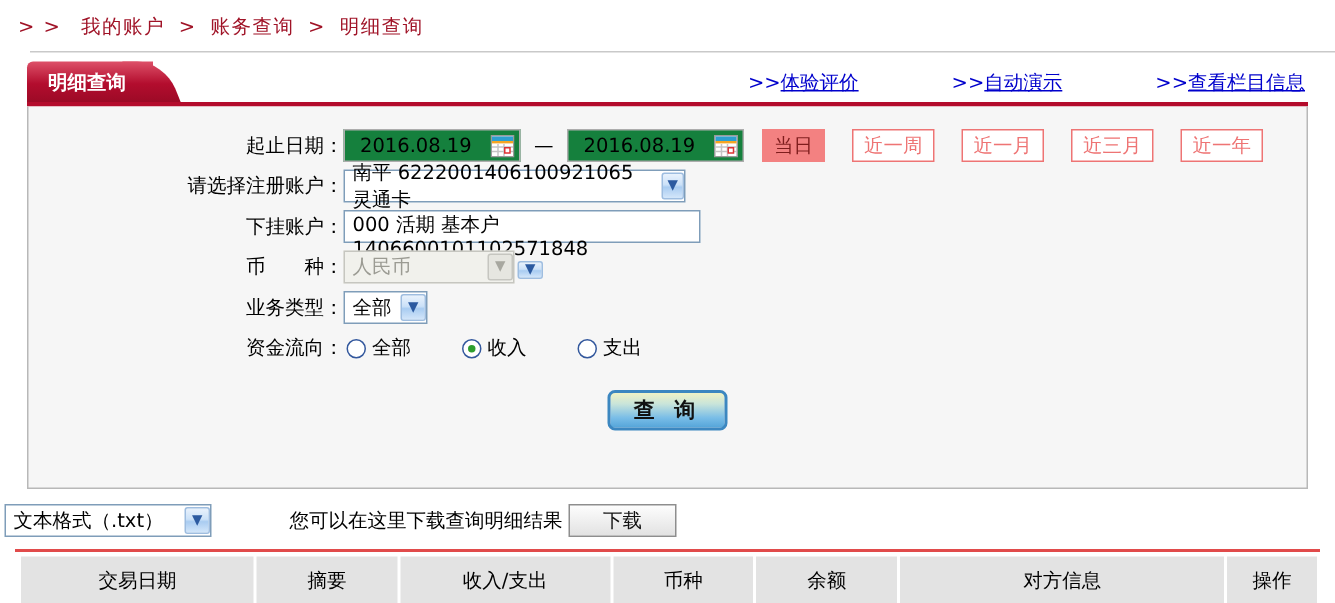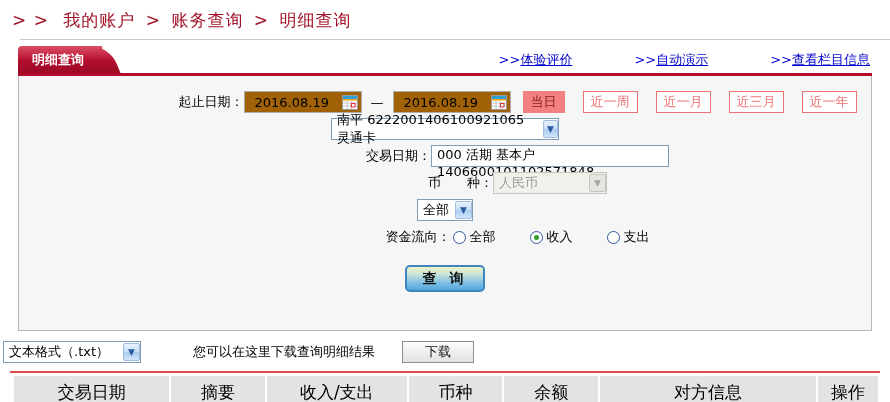--- a/index.html
+++ b/index.html
@@ -1,45 +1,45 @@
 <!DOCTYPE html>
 <html><head>
 <meta charset="utf-8">
 <style>
   * { margin:0; padding:0; box-sizing:border-box; }
   html,body { width:890px; height:402px; overflow:hidden; background:#fff;
     font-family:"DejaVu Sans", sans-serif; font-size:13px; color:#000; }
 
   
-  .breadcrumb { padding:9px 10px 7px 12px; color:#a01327; font-size:17px; letter-spacing:1px; }
+  .breadcrumb { padding:9px 10px 7px 12px; color:#a01327; font-size:13px; letter-spacing:1px; }
   .crumb-sep { margin:0 4px; }
   .top-rule { height:1px; background:#c9c9c9; margin-left:20px; }
 
   
   .panel-head { display:flex; align-items:flex-end; margin:7px 18px 0 18px; height:26px; }
   .tab { position:relative; z-index:1; color:#fff; font-weight:bold; font-size:13px;
     padding:5px 18px 4px 14px; border-radius:4px 0 0 0;
     background:linear-gradient(180deg,#dd5068 0%,#b30d2e 55%,#9c0a26 100%); }
   .tab::after { content:""; position:absolute; top:0; right:-13px; width:28px; height:100%; z-index:-1;
     background:linear-gradient(180deg,#dd5068 0%,#b30d2e 55%,#9c0a26 100%);
     transform:skewX(22deg); border-radius:0 18px 0 0; }
   .head-links { margin-left:auto; display:flex; gap:62px; padding-bottom:4px; padding-right:2px; }
   .head-link { color:#0000cc; text-decoration:none; cursor:pointer; white-space:nowrap; }
   .head-link .lk-label { text-decoration:underline;margin-top:40px; }
   .red-line { height:3px; background:#b40c2c; margin:0 18px; }
 
   
   .panel { margin:0 18px; height:255px; background:#f6f6f6;
     border:1px solid #b8b8b8; border-top:none; padding-top:15px; }
-  .frow { display:flex; align-items:center; height:22px; margin-bottom:5px;justify-content:center; }
+  .frow { display:flex; align-items:center; height:22px; margin-bottom:5px; }
   .flabel { width:210px; text-align:right; white-space:pre; }
 
   
   .date-box { display:inline-flex; align-items:center; justify-content:space-between;
-    width:118px; height:22px; background:#a16207; border:1px solid #adadad; padding:0 3px 0 10px; cursor:text; }
+    width:118px; height:22px; background:#15803d; border:1px solid #adadad; padding:0 3px 0 10px; cursor:text; }
   .date-sep { margin:0 9px; }
 
   
   .qbtn { display:inline-flex; align-items:center; height:22px; padding:0 7px; cursor:pointer;
     border:1px solid #ee7474; color:#ee7474; background:#fff; margin-left:18px; }
   .qbtn.active { background:#f38181; border-color:#f38181; color:#7f1d1d; }
   .qbtn.first { margin-left:12px; }
   .qbtn.second-gap { }
 
   
@@ -66,30 +66,30 @@
   .query-wrap { display:flex; justify-content:center; margin-top:17px; }
   .query-btn { width:80px; height:27px; border:2px solid #3c87c0; border-radius:5px; cursor:pointer;
     background:linear-gradient(180deg,#f0f3c6 0%,#c8e4da 32%,#79bde7 72%,#55a5d9 100%);
     font-family:inherit; font-size:14px; font-weight:bold; letter-spacing:4px; color:#111; }
 
   
   .dl-row { display:flex; align-items:center; margin:9px 0 0 0; height:24px; }
   .dl-label { margin-left:156px; }
   .dl-sel { margin-left:3px;text-align:right; }
   .dl-hint { margin-left:52px; }
-  .dl-btn { margin-left:27px; width:72px; height:22px; border:1px solid #8e8e8e; cursor:pointer;
+  .dl-btn { margin-left:4px; width:72px; height:22px; border:1px solid #8e8e8e; cursor:pointer;
     background:linear-gradient(180deg,#fdfdfd,#e2e2e2); font-family:inherit; font-size:13px; color:#111; }
 
   .table-rule { height:2px; background:#e14b4b; margin:7px 10px 0 10px; }
 
   
   table { border-collapse:separate; border-spacing:2px; table-layout:fixed;
     width:868px; margin:1px 10px 0 12px; }
   th { background:#e3e3e3; font-weight:normal; height:32px; text-align:center;
-    font-size:17px; overflow:hidden; white-space:nowrap; }
+    font-size:13px; overflow:hidden; white-space:nowrap; }
   td { background:#f4f4f4; height:20px; text-align:center; font-size:13px;
     overflow:hidden; white-space:nowrap; }
   .amount { color:#cc0000; }
   .detail-link { color:#0000cc; text-decoration:underline; cursor:pointer; }
 </style>
 </head>
 <body>
 
 <div class="breadcrumb">
   <span>&gt; &gt;</span>
@@ -144,43 +144,45 @@
       </svg>
     </span>
     <span class="qbtn first active">当日</span>
     <span class="qbtn second-gap">近一周</span>
     <span class="qbtn">近一月</span>
     <span class="qbtn">近三月</span>
     <span class="qbtn">近一年</span>
   </div>
 
   <div class="frow">
+    <span class="flabel">请选择注册账户：</span>
     <span class="sel w-account">
       <span>南平 6222001406100921065 灵通卡</span>
       <span class="sel-arrow">▼</span>
     </span>
   </div>
 
   <div class="frow">
-    <span class="flabel">交易日期：</span>
+    <span class="flabel">下挂账户：</span>
     <span class="sel w-sub">
       <span>000 活期 基本户 1406600101102571848</span>
       <span class="sel-arrow">▼</span>
     </span>
   </div>
 
   <div class="frow">
     <span class="flabel">币　　种：</span>
     <span class="sel disabled w-cur">
       <span>人民币</span>
       <span class="sel-arrow">▼</span>
     </span>
   </div>
 
   <div class="frow">
+    <span class="flabel">业务类型：</span>
     <span class="sel w-biz">
       <span>全部</span>
       <span class="sel-arrow">▼</span>
     </span>
   </div>
 
   <div class="frow">
     <span class="flabel">资金流向：</span>
     <span class="radio-opt gap1">
       <span class="radio-dot"></span>

